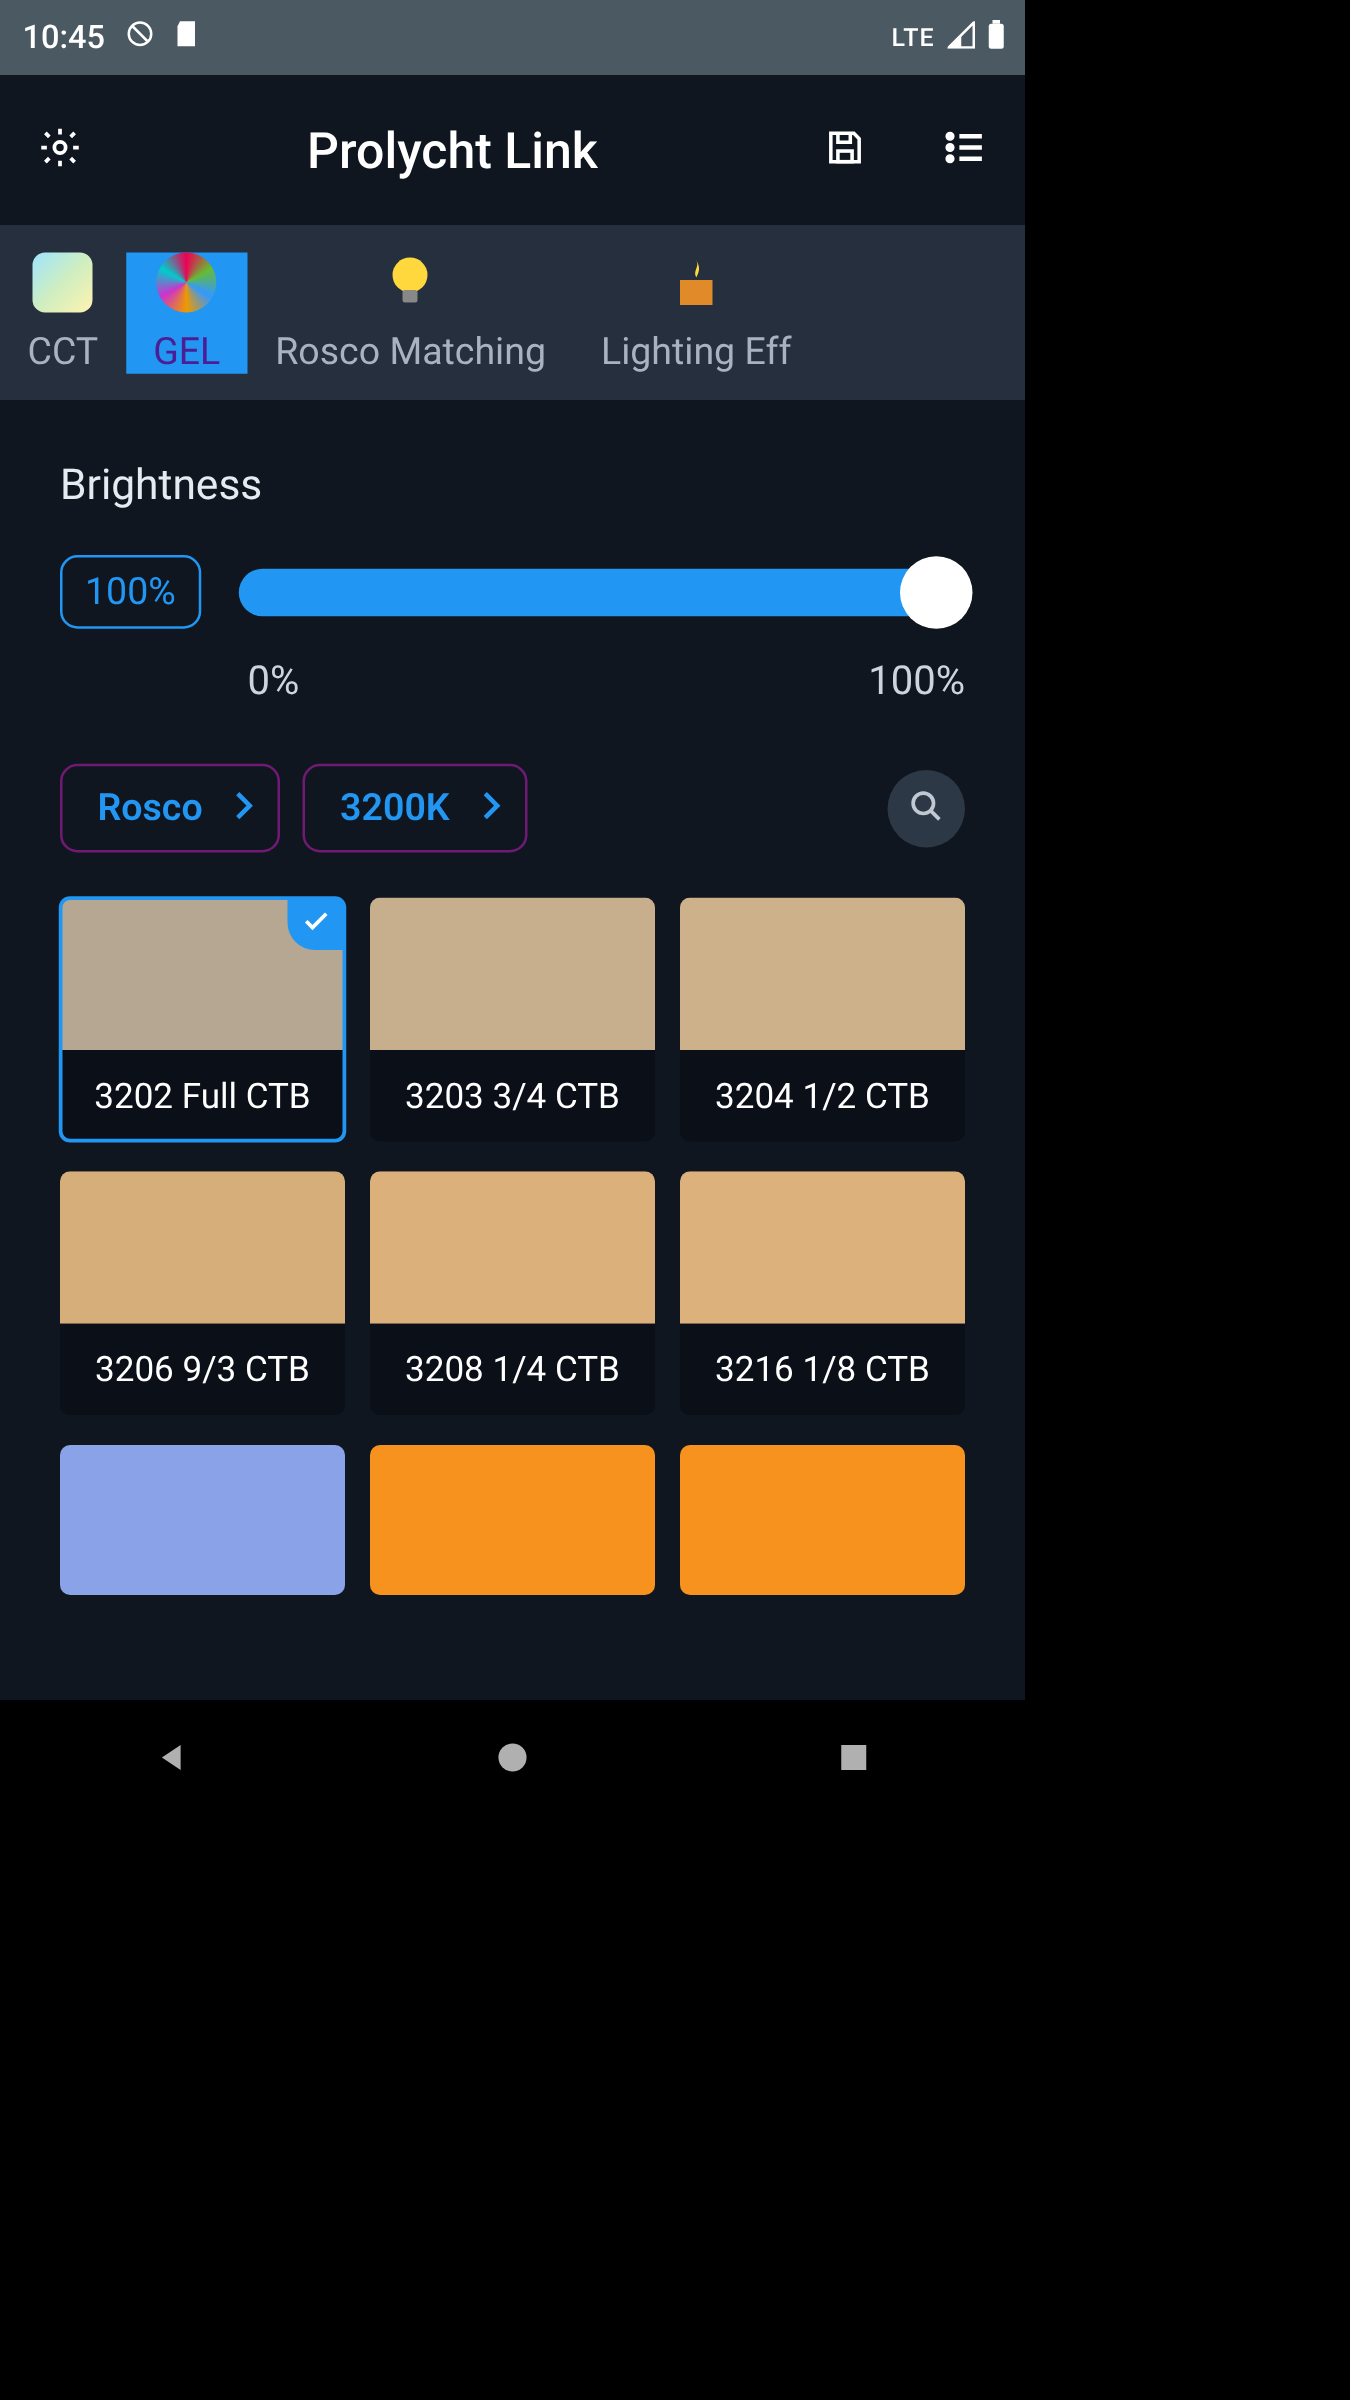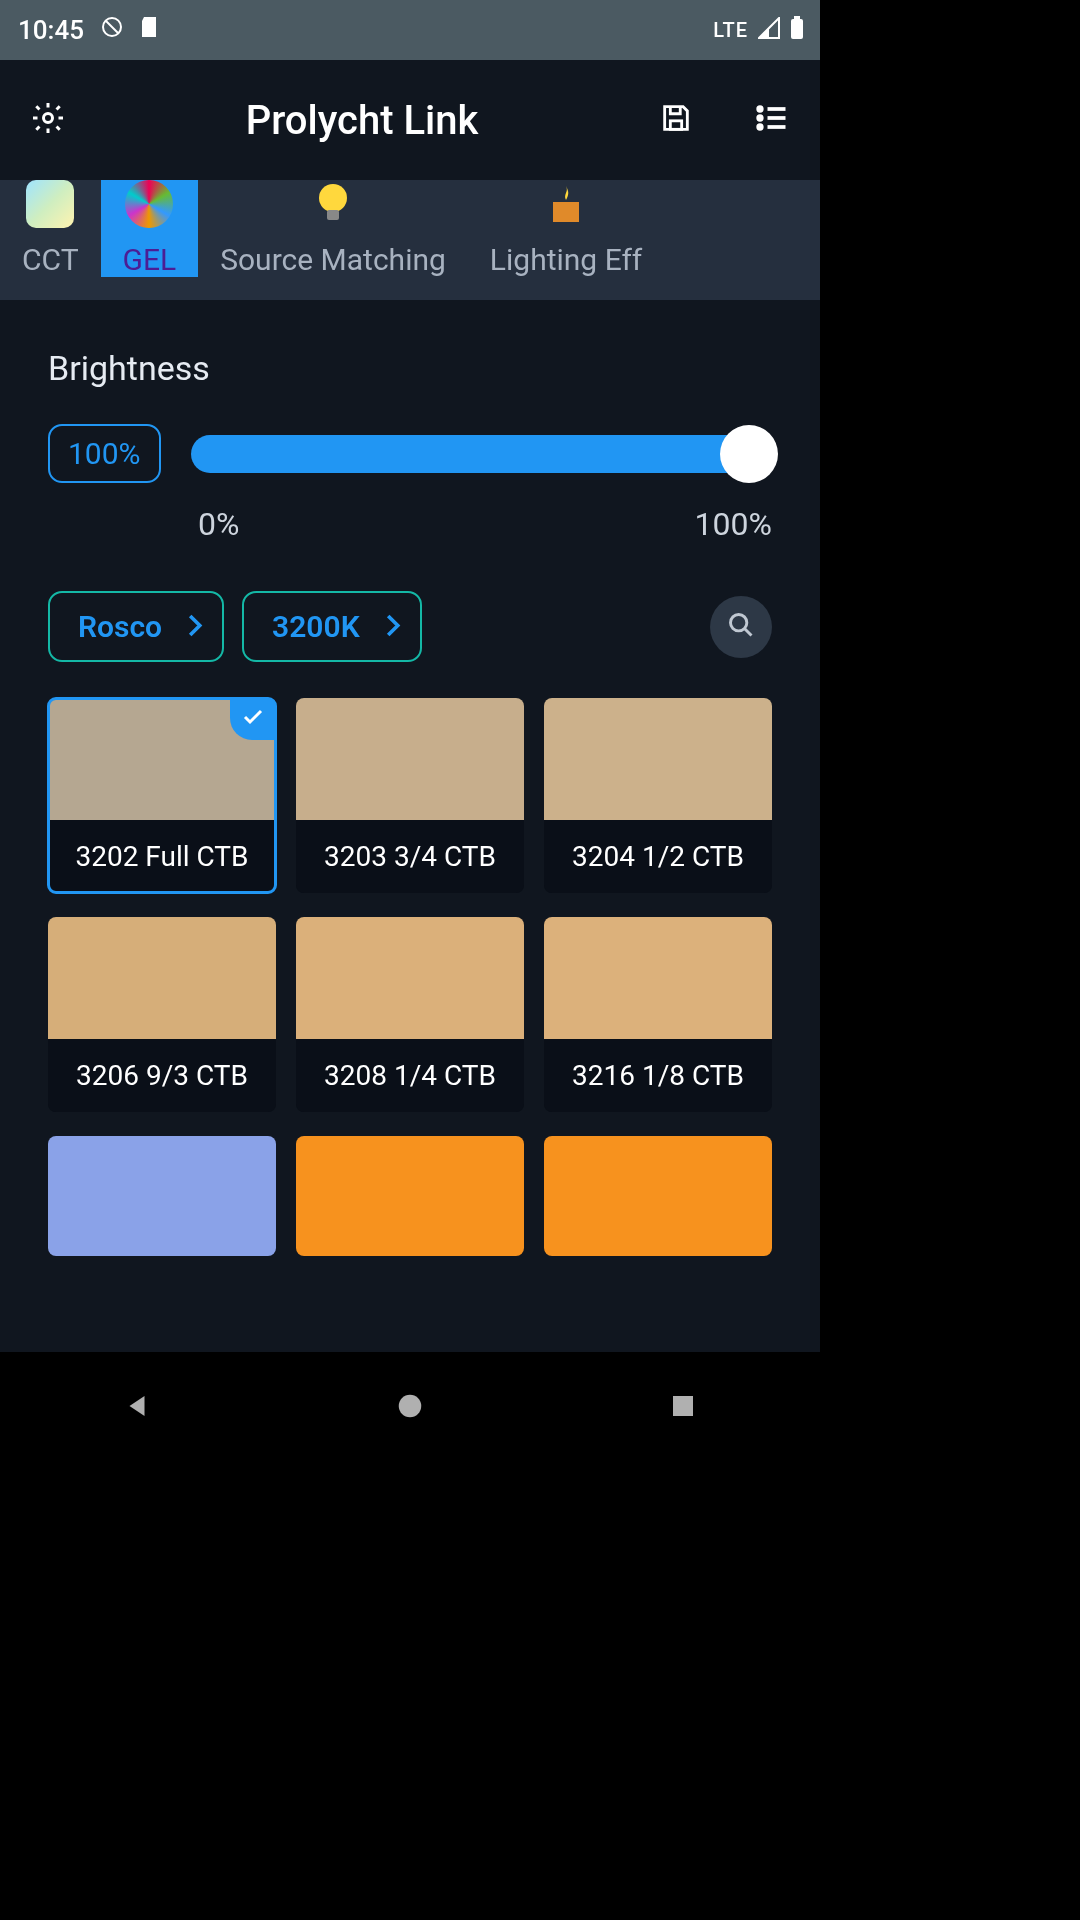--- a/index.html
+++ b/index.html
@@ -47,24 +47,24 @@
   }
   .iconbtn {
     width: 40px; height: 40px;
     display: flex; align-items: center; justify-content: center;
     color: #fff;
   }
   .iconbtn svg { stroke: #fff; fill: none; }
   .iconbtn.save { margin-right: 56px; }
   
   .tabs {
-    height: 120px;
+    height: 140px;
     background: #252f3e;
     display: flex;
-    align-items: flex-start;
+    align-items: center;
   }
   .tab {
     display: flex;
     flex-direction: column;
     align-items: center;
     justify-content: center;
     gap: 14px;
     font-size: 30px;
     color: #a8b2c0;
     padding: 0 22px;
@@ -127,21 +127,21 @@
     font-size: 32px;
     color: #cdd4dd;
   }
   .filter-row {
     display: flex;
     align-items: center;
     gap: 18px;
     margin-top: 48px;
   }
   .filter-btn {
-    border: 2px solid #14b8a6;
+    border: 2px solid #701a75;
     color: #2196f3;
     border-radius: 14px;
     font-size: 30px;
     font-weight: 600;
     padding: 16px 60px 16px 28px;
     position: relative;
   }
   .filter-btn .chev {
     position: absolute;
     right: 18px; top: 50%; transform: translateY(-50%);
@@ -281,21 +281,21 @@
       <div class="tab-icon" style="border-radius:50%;background:conic-gradient(#e05,#6b3,#39f,#e90,#c3c,#0cc,#e05)"></div>
       <span>GEL</span>
     </div>
     <div class="tab">
       <div class="tab-icon">
         <svg width="40" height="48" viewBox="0 0 40 48">
             <circle cx="20" cy="18" r="14" fill="#ffd83d"></circle>
             <rect x="14" y="30" width="12" height="10" rx="2" fill="#888"></rect>
           </svg>
       </div>
-      <span>Source Matching</span>
+      <span>Rosco Matching</span>
     </div>
     <div class="tab">
       <div class="tab-icon">
         <svg width="42" height="44" viewBox="0 0 42 44">
             <path d="M21 4 C24 10 18 12 21 18 C24 12 24 10 21 4Z" fill="#ffd83d"></path>
             <rect x="8" y="20" width="26" height="20" fill="#e08a2a"></rect>
           </svg>
       </div>
       <span>Lighting Eff</span>
     </div>

